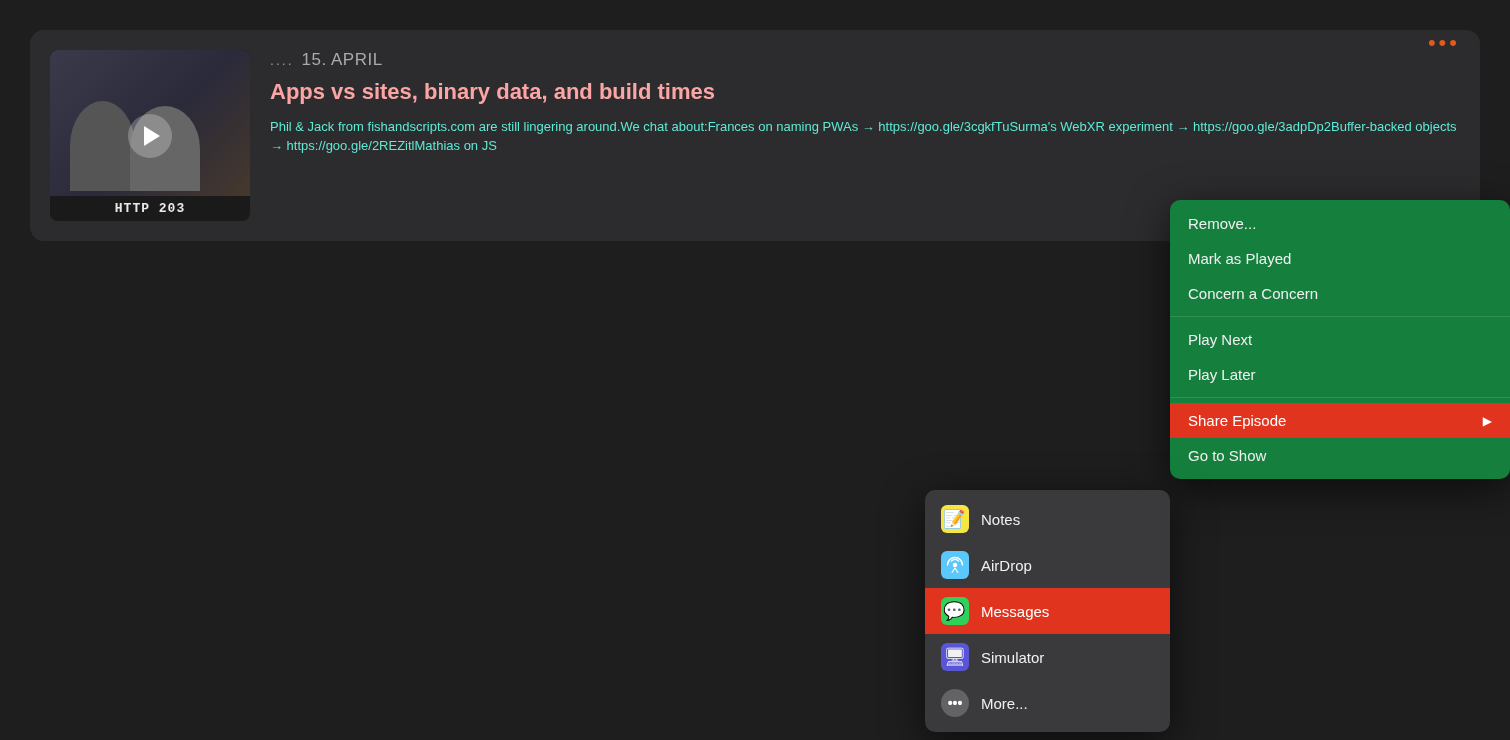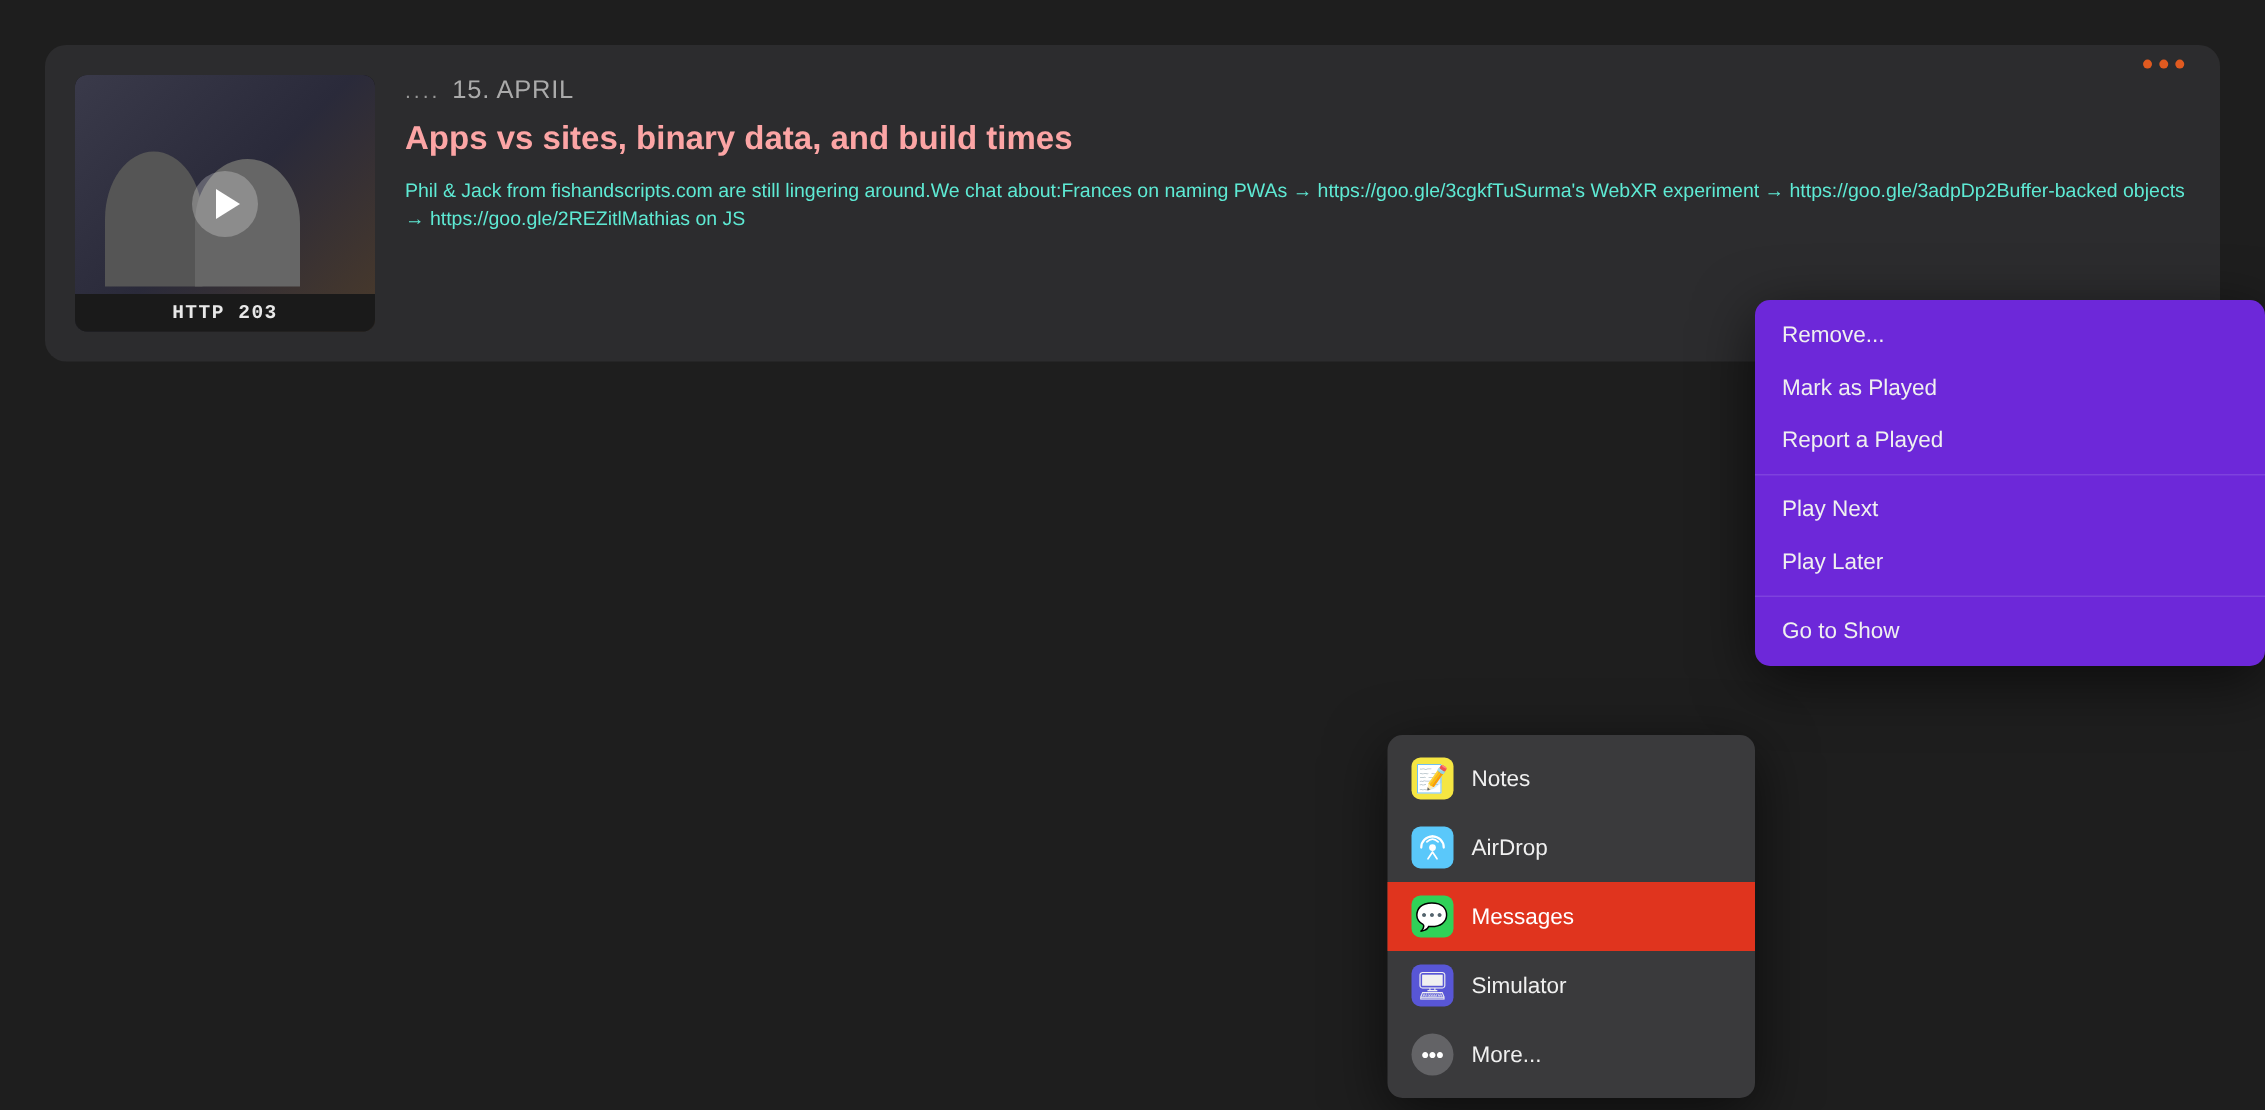--- a/index.html
+++ b/index.html
@@ -156,21 +156,21 @@
       letter-spacing: 3px;
       cursor: pointer;
     }
 
     
     .context-menu-main {
       position: absolute;
       top: 200px;
       right: 0px;
       width: 340px;
-      background: #6d28d9;
+      background: #15803d;
       border-radius: 10px;
       padding: 6px 0;
       box-shadow: 0 10px 40px rgba(0,0,0,0.6);
       z-index: 100;
     }
 
     .menu-item {
       padding: 9px 18px;
       font-size: 15px;
       color: #f0f0f0;
@@ -278,30 +278,34 @@
 <div class="more-button">•••</div>
 
 <div class="context-menu-main">
   <div class="menu-item">
     <span class="menu-item-label">Remove...</span>
   </div>
   <div class="menu-item">
     <span class="menu-item-label">Mark as Played</span>
   </div>
   <div class="menu-item">
-    <span class="menu-item-label">Report a Played</span>
+    <span class="menu-item-label">Concern a Concern</span>
   </div>
   <div class="menu-separator"></div>
   <div class="menu-item">
     <span class="menu-item-label">Play Next</span>
   </div>
   <div class="menu-item">
     <span class="menu-item-label">Play Later</span>
   </div>
   <div class="menu-separator"></div>
+  <div class="menu-item active">
+    <span class="menu-item-label">Share Episode</span>
+    <span class="menu-arrow">▶</span>
+  </div>
   <div class="menu-item">
     <span class="menu-item-label">Go to Show</span>
   </div>
 </div>
 
 <div class="context-menu-share">
   <div class="share-item">
     <div class="share-icon notes">📝</div>
     <span class="share-item-label">Notes</span>
   </div>

